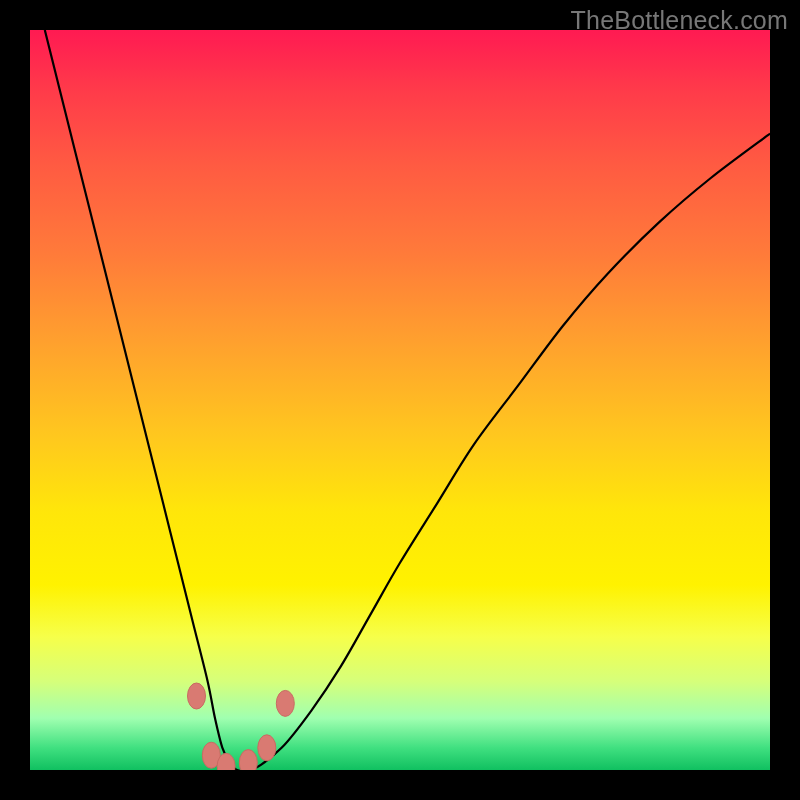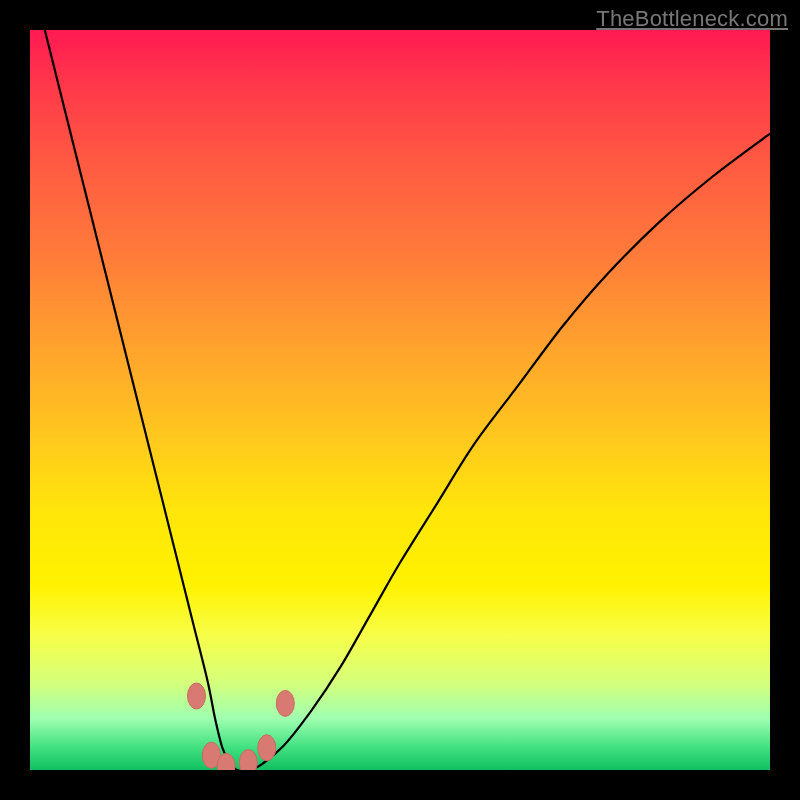--- a/index.html
+++ b/index.html
@@ -30,25 +30,24 @@
       #d6ff7a 88%,
       #a0ffb0 93%,
       #40e080 97%,
       #10c060 100%);
   }
   .watermark {
     position: absolute;
     top: 6px;
     right: 12px;
     color: #777;
-    font-size: 22px;
+    font-size: 25px;
     font-weight: 500;
     letter-spacing: 0.2px;
     z-index: 5;
-    text-decoration: underline;
   }
   svg.curve {
     position: absolute;
     left: 0;
     top: 0;
     width: 740px;
     height: 740px;
     z-index: 3;
   }
   .bead {

